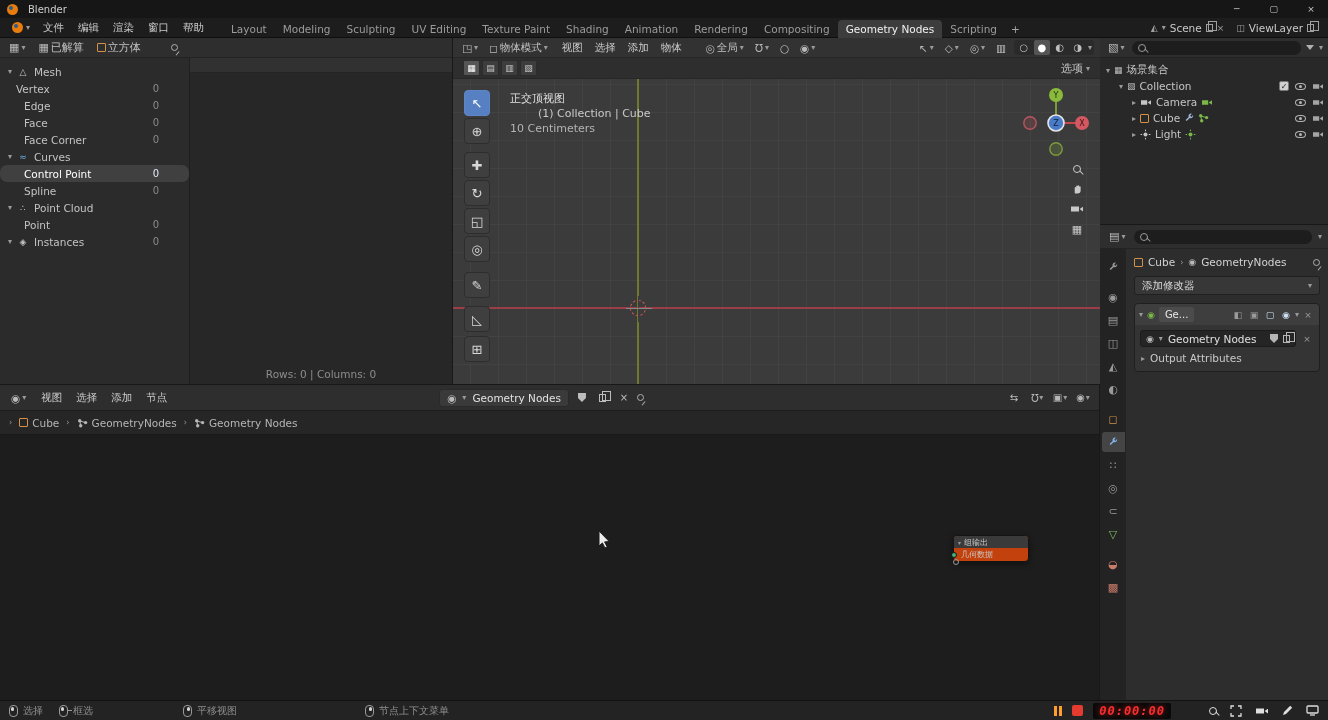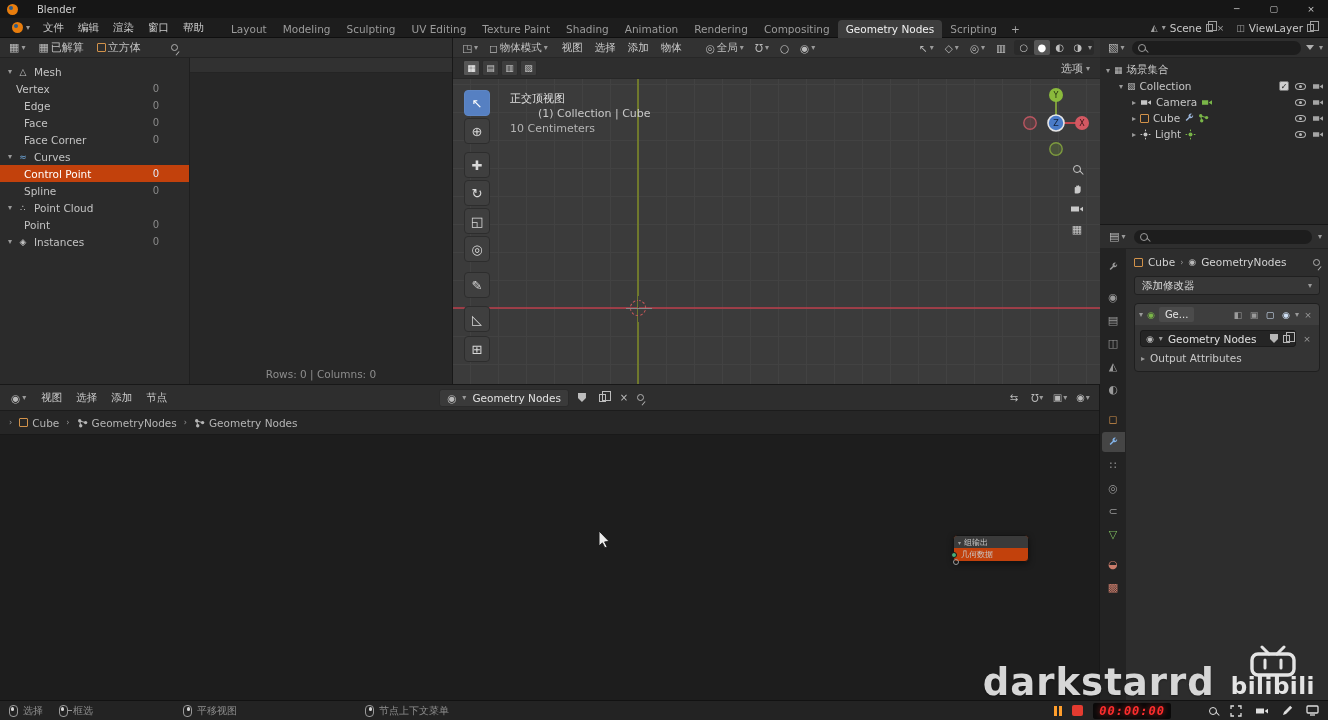--- a/index.html
+++ b/index.html
@@ -3,42 +3,42 @@
 <meta charset="utf-8">
 <style>
   *{margin:0;padding:0;box-sizing:border-box;font-family:"DejaVu Sans","Liberation Sans",sans-serif;}
   html,body{background:#0d0d0d;}
   #stage{position:relative;width:1328px;height:720px;background:#2b2b2b;overflow:hidden;font-size:11px;color:#c7c7c7;}
   .ic{display:inline-flex;align-items:center;justify-content:center;color:#b9b9b9;}
   .caret{font-size:8px;color:#9a9a9a;}
   .svg-ic{display:inline-flex;align-items:center;}
   
   #titlebar{position:absolute;left:0;top:0;width:1328px;height:18px;background:#161616;display:flex;align-items:center;justify-content:space-between;font-size:10px;color:#cfcfcf;}
-  .tb-left{display:flex;align-items:center;gap:19px;padding-left:7px;}
+  .tb-left{display:flex;align-items:center;gap:10px;padding-left:7px;}
   .blogo{width:11px;height:11px;border-radius:50%;background:#e87d0d;position:relative;display:inline-block;}
   .blogo::after{content:"";position:absolute;left:2px;top:2px;width:4px;height:4px;border-radius:50%;background:#2b5d8c;}
   .win-ctrl{width:34px;height:18px;display:inline-flex;align-items:center;justify-content:center;color:#c9c9c9;font-size:9px;}
   
   #topbar{position:absolute;left:0;top:18px;width:1328px;height:20px;background:#1d1d1d;border-bottom:1px solid #0f0f0f;display:flex;align-items:center;padding:0 6px;}
   .blender-btn{display:flex;align-items:center;gap:3px;padding:0 6px;}
   .menu-item{padding:2px 7px;color:#cbcbcb;border-radius:3px;font-size:10.5px;}
   #ws-tabs{display:flex;align-items:flex-end;margin-left:12px;height:20px;}
   .ws-tab{padding:3px 8px 3px;font-size:10.5px;color:#9b9b9b;border-radius:4px 4px 0 0;white-space:nowrap;}
   .ws-tab.active{background:#3d3d3d;color:#f0f0f0;}
   .tab-add{color:#a7a7a7;padding:3px 6px;}
   .tb-right{margin-left:auto;display:flex;align-items:center;gap:12px;color:#c9c9c9;padding-right:8px;}
   .id-widget{display:flex;align-items:center;gap:4px;font-size:10.5px;}
   .mini-ic{font-size:9px;color:#9f9f9f;}
   
   #spreadsheet{position:absolute;left:0;top:38px;width:453px;height:347px;background:#272727;border-right:1px solid #181818;border-bottom:1px solid #181818;}
   .ss-header{height:20px;background:#2e2e2e;border-bottom:1px solid #222;display:flex;align-items:center;gap:7px;padding:0 6px;}
   .ss-sidebar{position:absolute;left:0;top:20px;bottom:0;width:190px;background:#2b2b2b;border-right:1px solid #1f1f1f;padding-top:5px;overflow:hidden;}
   .ss-row{height:17px;display:flex;align-items:center;gap:5px;font-size:10.5px;color:#c3c3c3;}
   .ss-row .cnt{margin-left:auto;padding-right:30px;color:#8a8a8a;font-size:10px;}
-  .ss-row.sel{background:#c2410c;color:#ffffff;}
+  .ss-row.sel{background:#404040;color:#ffffff;border-radius:7px;}
   .ss-row.sel .cnt{color:#dfe8f7;}
   .ss-ic{font-size:9px;width:12px;text-align:center;}
   .ss-data{position:absolute;left:190px;top:20px;right:0;bottom:0;background:#272727;}
   .ss-colhdr{height:15px;background:#313131;border-bottom:1px solid #242424;}
   .ss-footer{position:absolute;bottom:4px;left:0;right:0;text-align:center;color:#8d8d8d;font-size:10.5px;}
   
   #viewport{position:absolute;left:453px;top:38px;width:647px;height:347px;background:#3b3b3b;border-bottom:1px solid #181818;overflow:hidden;}
   .vp-header{height:20px;background:#323232;border-bottom:1px solid #272727;display:flex;align-items:center;gap:5px;padding:0 6px;position:relative;z-index:6;font-size:10.5px;}
   .vp-menus{display:flex;}
   .vp-menus .menu-item{padding:2px 6px;}
@@ -785,26 +785,14 @@
         <span class="svg-ic" id="rec-mon">
             <svg width="13" height="11" viewBox="0 0 13 11">
               <rect x="1" y="1" width="11" height="7" rx="1" fill="none" stroke="currentColor" stroke-width="1.3"></rect>
               <line x1="4" y1="10" x2="9" y2="10" stroke="currentColor" stroke-width="1.3"></line>
             </svg>
           </span>
       </span>
     </span>
   </div>
 
-  <div id="watermark">
-    <span class="wm-name">darkstarrd</span>
-    <span class="wm-bili">
-      <svg width="52" height="32" viewBox="0 0 52 32">
-        <path d="M15 2l7 7M37 2l-7 7" stroke="#e4e4e4" stroke-width="3" stroke-linecap="round" fill="none"></path>
-        <rect x="5" y="9" width="42" height="21" rx="6" fill="none" stroke="#e4e4e4" stroke-width="3.4"></rect>
-        <line x1="18" y1="15" x2="18" y2="23" stroke="#e4e4e4" stroke-width="3" stroke-linecap="round"></line>
-        <line x1="34" y1="15" x2="34" y2="23" stroke="#e4e4e4" stroke-width="3" stroke-linecap="round"></line>
-      </svg>
-      <span class="word">bilibili</span>
-    </span>
-  </div>
 
 </div>
 
 </body></html>

